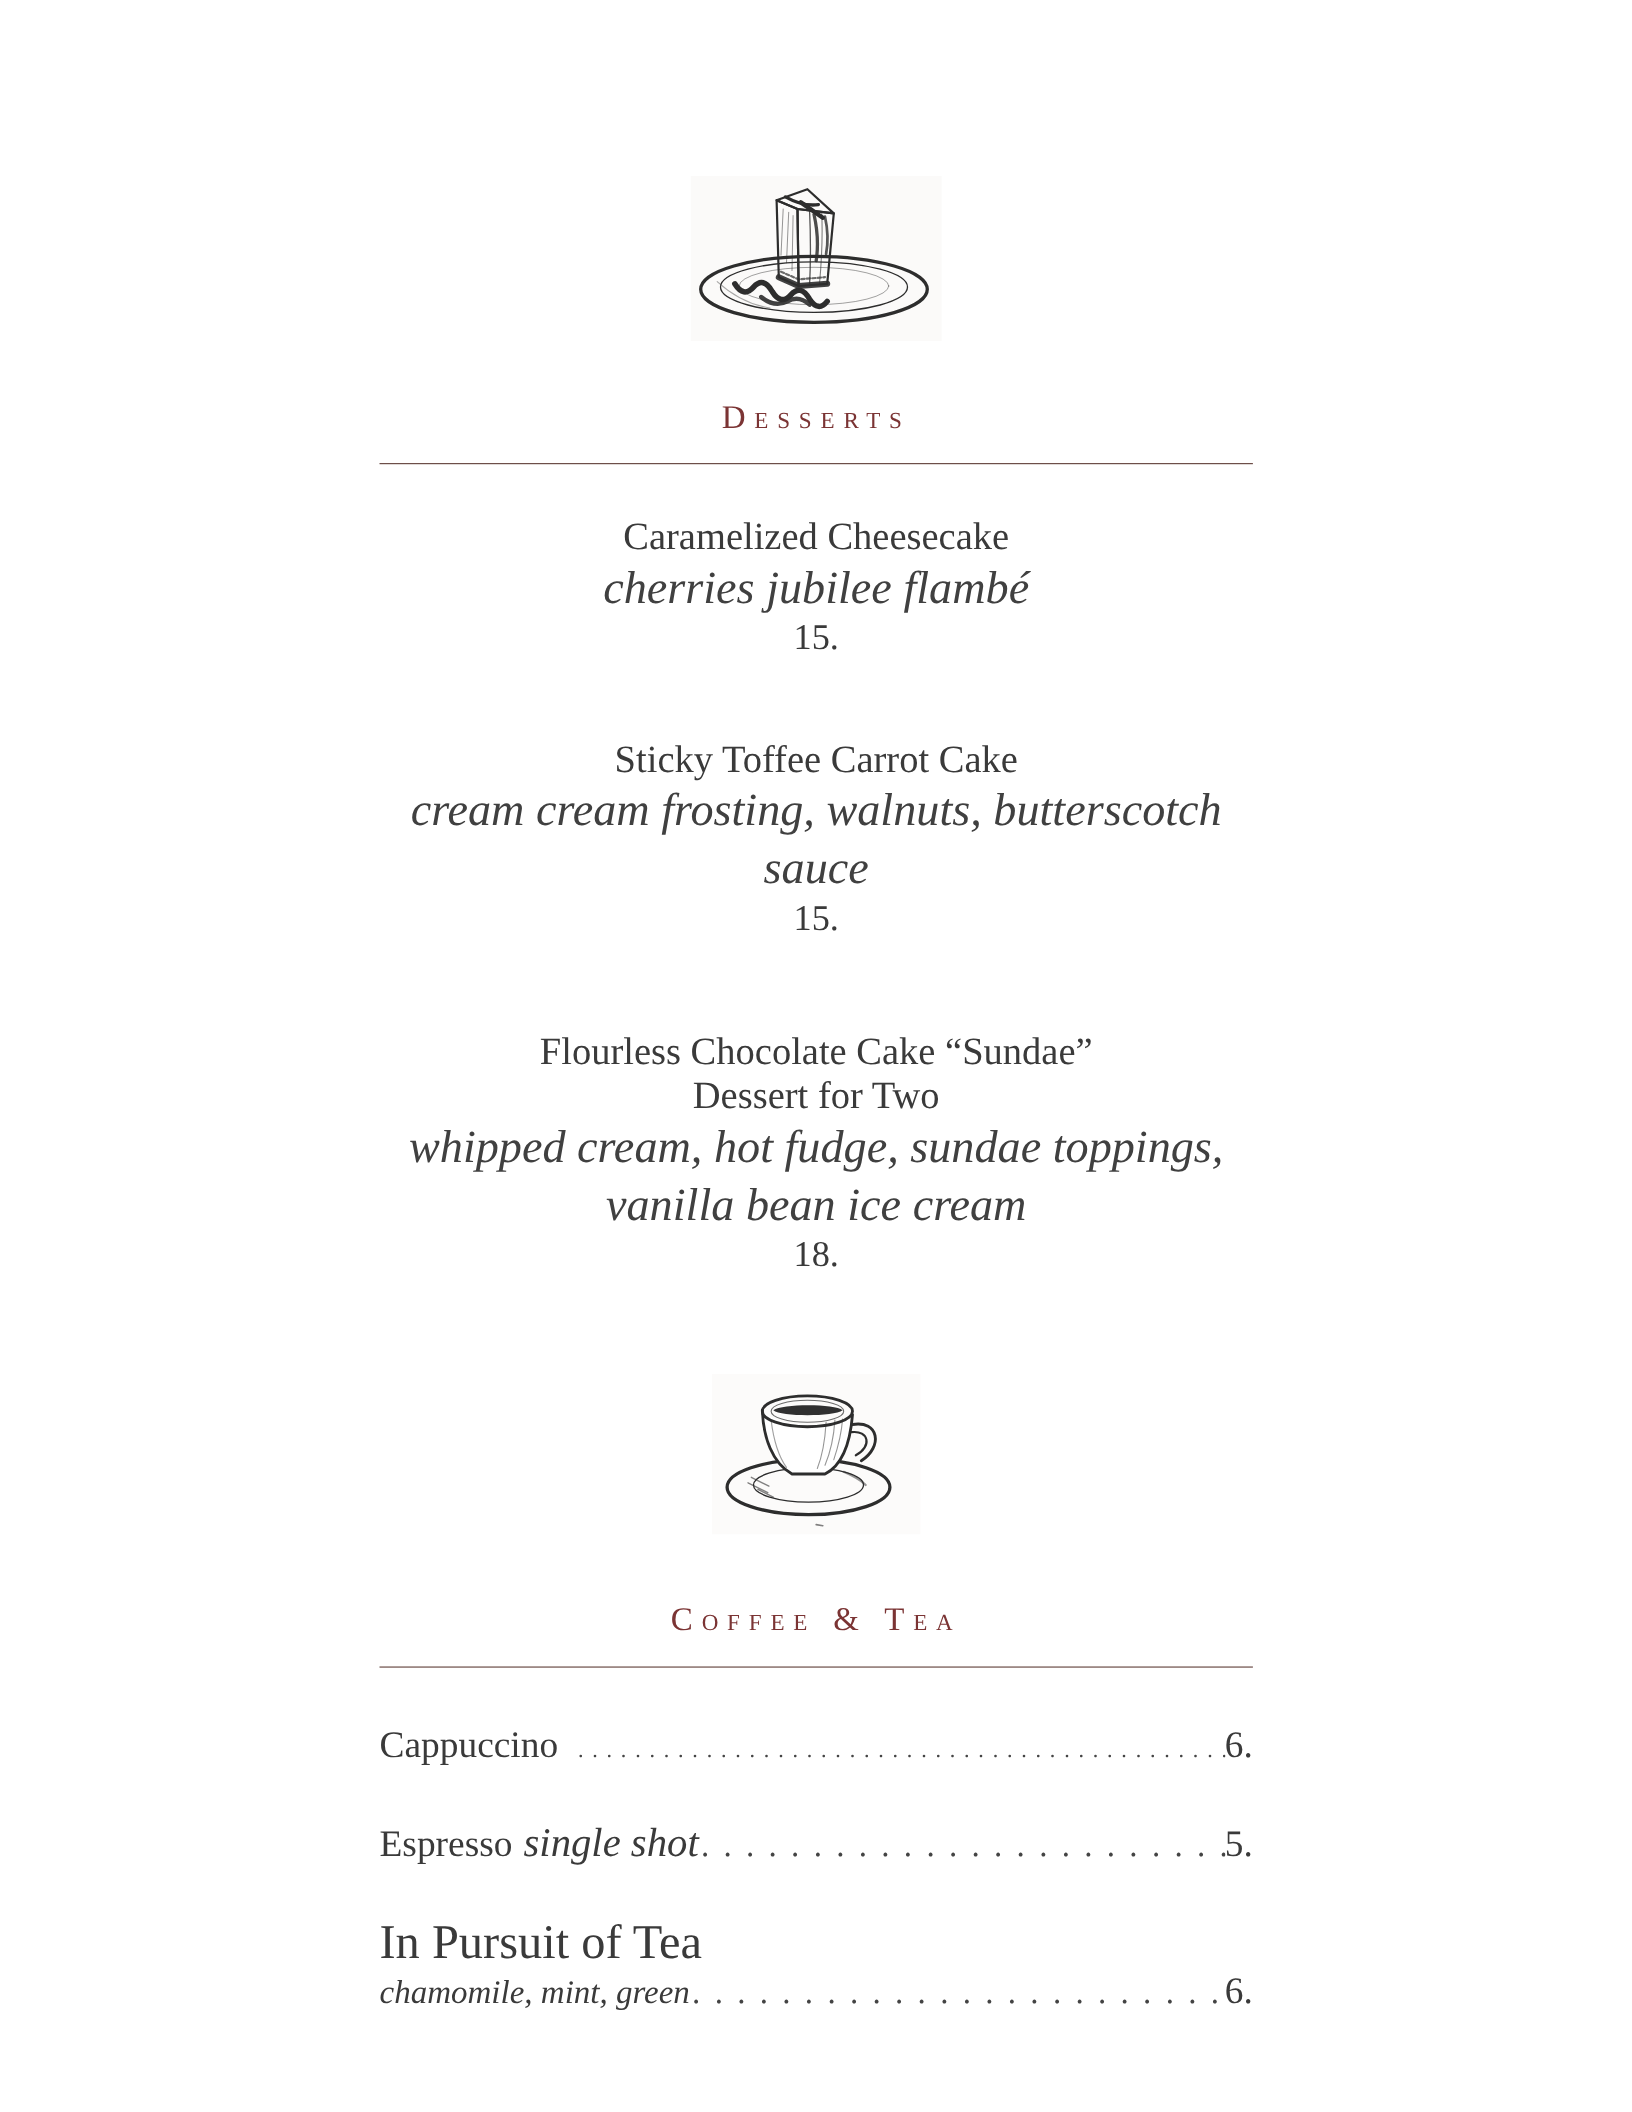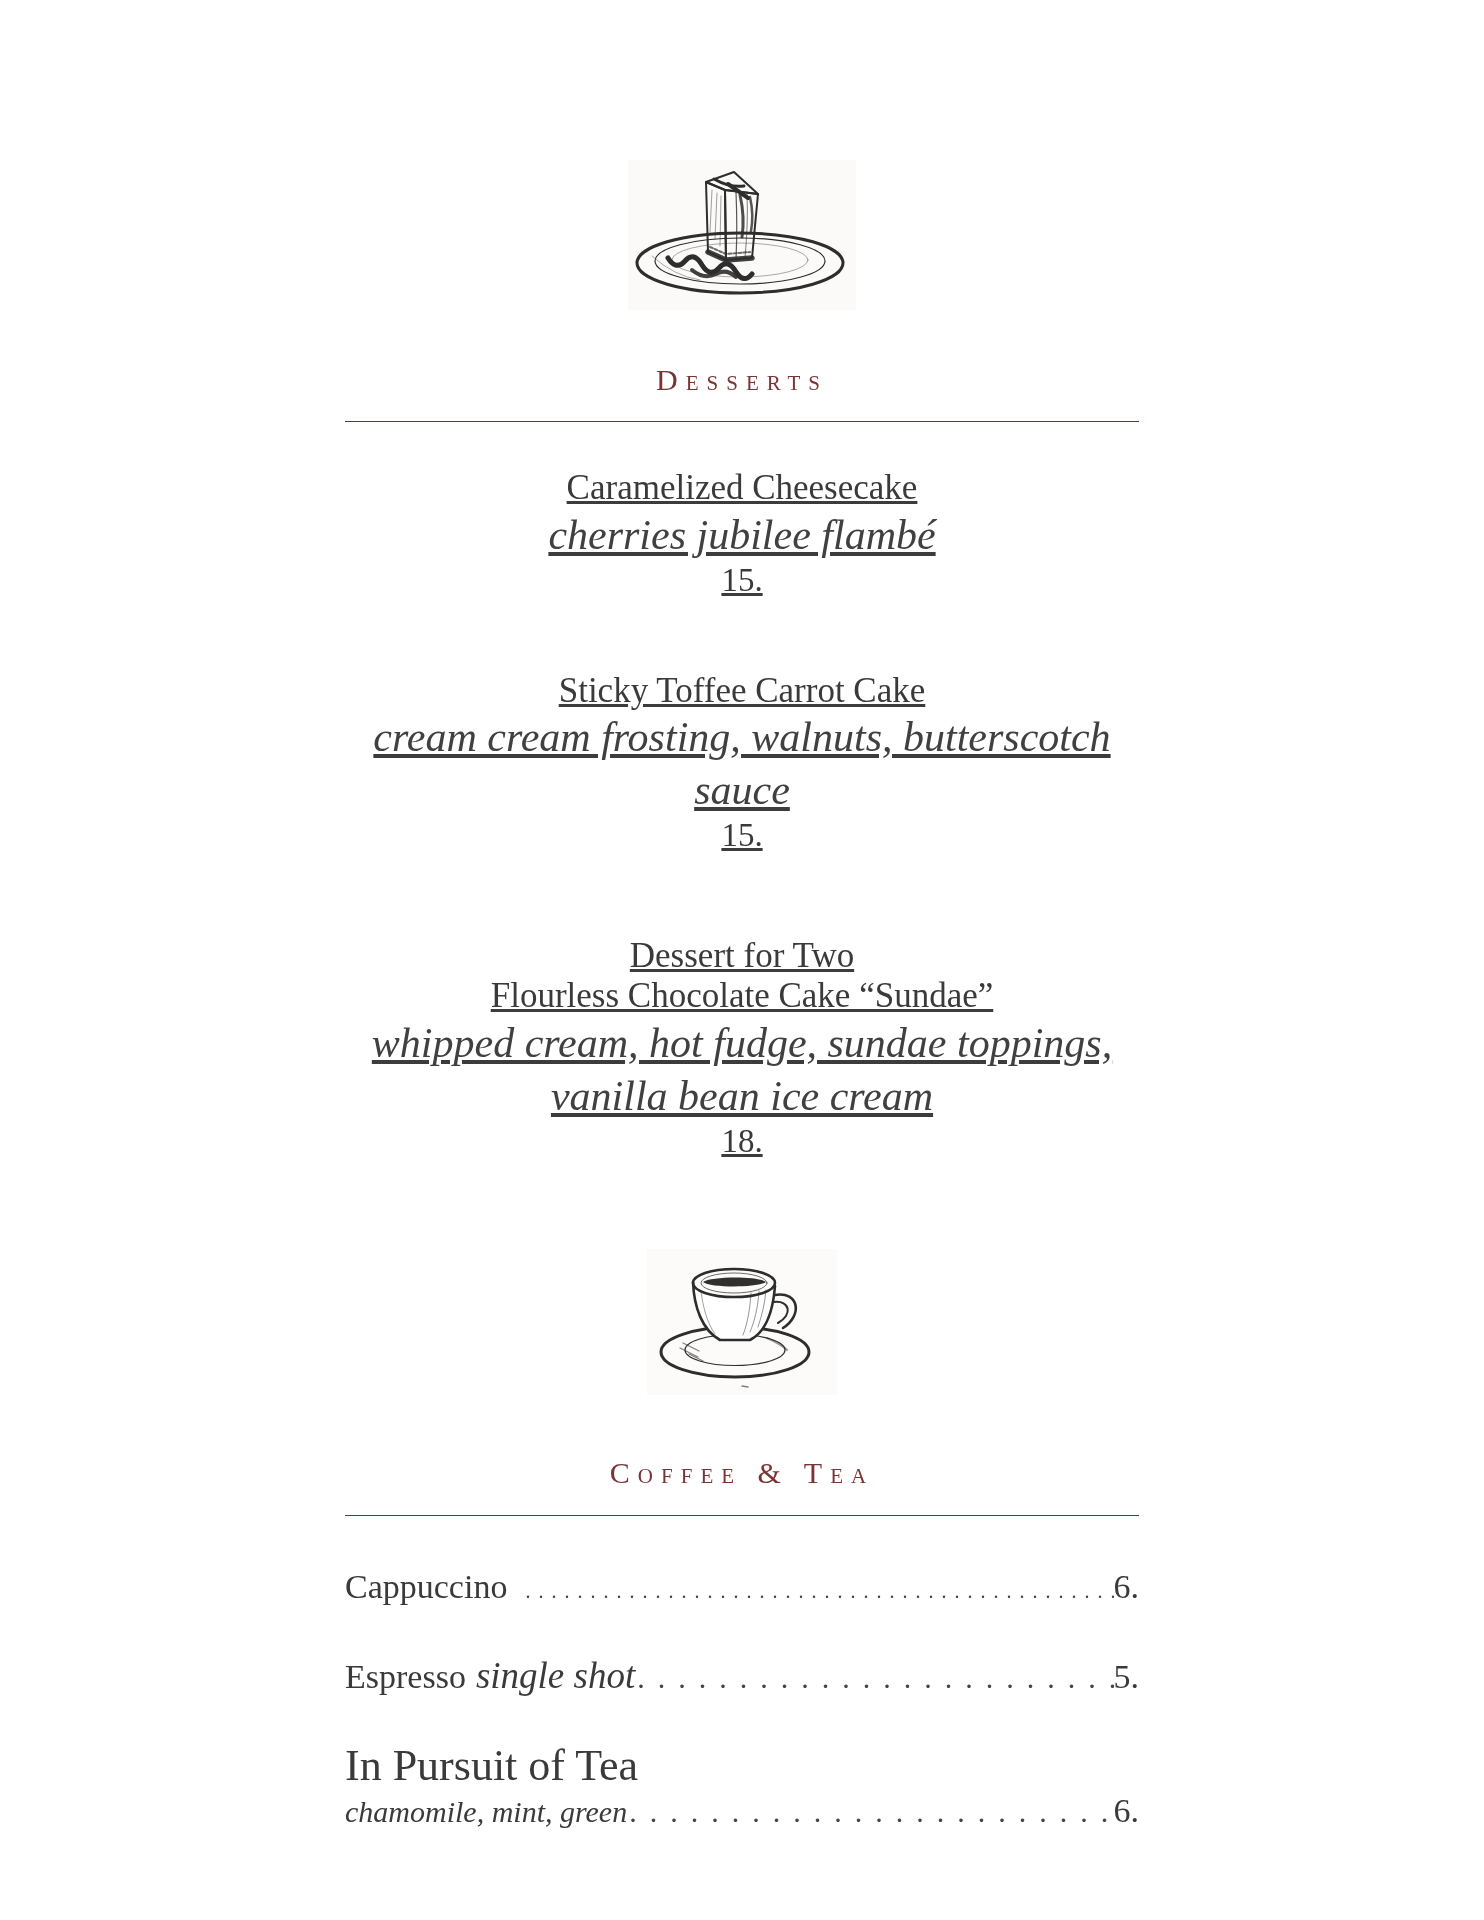--- a/index.html
+++ b/index.html
@@ -27,21 +27,21 @@
     color:#7b3434;
     font-weight:400;
   }
   .heading-desserts{margin-top:55px;}
   .heading-coffee{margin-top:63px;}
 
   .rule{border:none;border-top:1px solid #5e3c36;margin:0;}
   .rule-1{margin-top:26px;}
   .rule-2{margin-top:27px;}
 
-  .d-item{text-align:center;text-decoration:underline;}
+  .d-item{text-align:center;}
   .d-item-1{margin-top:46px;}
   .d-item-2{margin-top:70px;}
   .d-item-3{margin-top:80px;}
   .item-name{font-size:35px;line-height:1.16;color:#3a3a3a;}
   .item-desc{font-size:42px;line-height:1.25;font-style:italic;color:#404040;}
   .item-price{font-size:33px;line-height:1.2;color:#3a3a3a;}
 
   .row{display:flex;align-items:baseline;font-size:34px;color:#3a3a3a;}
   .row-cappuccino{margin-top:52px;}
   .row-espresso{margin-top:48px;justify-content:flex-end;}
@@ -108,22 +108,22 @@
       <div class="item-price">15.</div>
     </div>
 
     <div class="d-item d-item-2">
       <div class="item-name">Sticky Toffee Carrot Cake</div>
       <div class="item-desc">cream cream frosting, walnuts, butterscotch sauce</div>
       <div class="item-price">15.</div>
     </div>
 
     <div class="d-item d-item-3">
+      <div class="item-name">Flourless Chocolate Cake “Sundae”</div>
       <div class="item-name">Dessert for Two</div>
-      <div class="item-name">Flourless Chocolate Cake “Sundae”</div>
       <div class="item-desc">whipped cream, hot fudge, sundae toppings, vanilla bean ice cream</div>
       <div class="item-price">18.</div>
     </div>
 
     <div class="illustration ill-coffee">
       <svg width="190" height="160" viewBox="0 0 190 160">
         <rect x="0" y="14" width="190" height="146" fill="#fcfbfa"></rect>
 
         <ellipse class="sketch" cx="88" cy="117" rx="74" ry="25" fill="#ffffff" stroke-width="3"></ellipse>
         <ellipse class="sketch" cx="88" cy="115" rx="50" ry="15.5" stroke-width="1.2"></ellipse>

